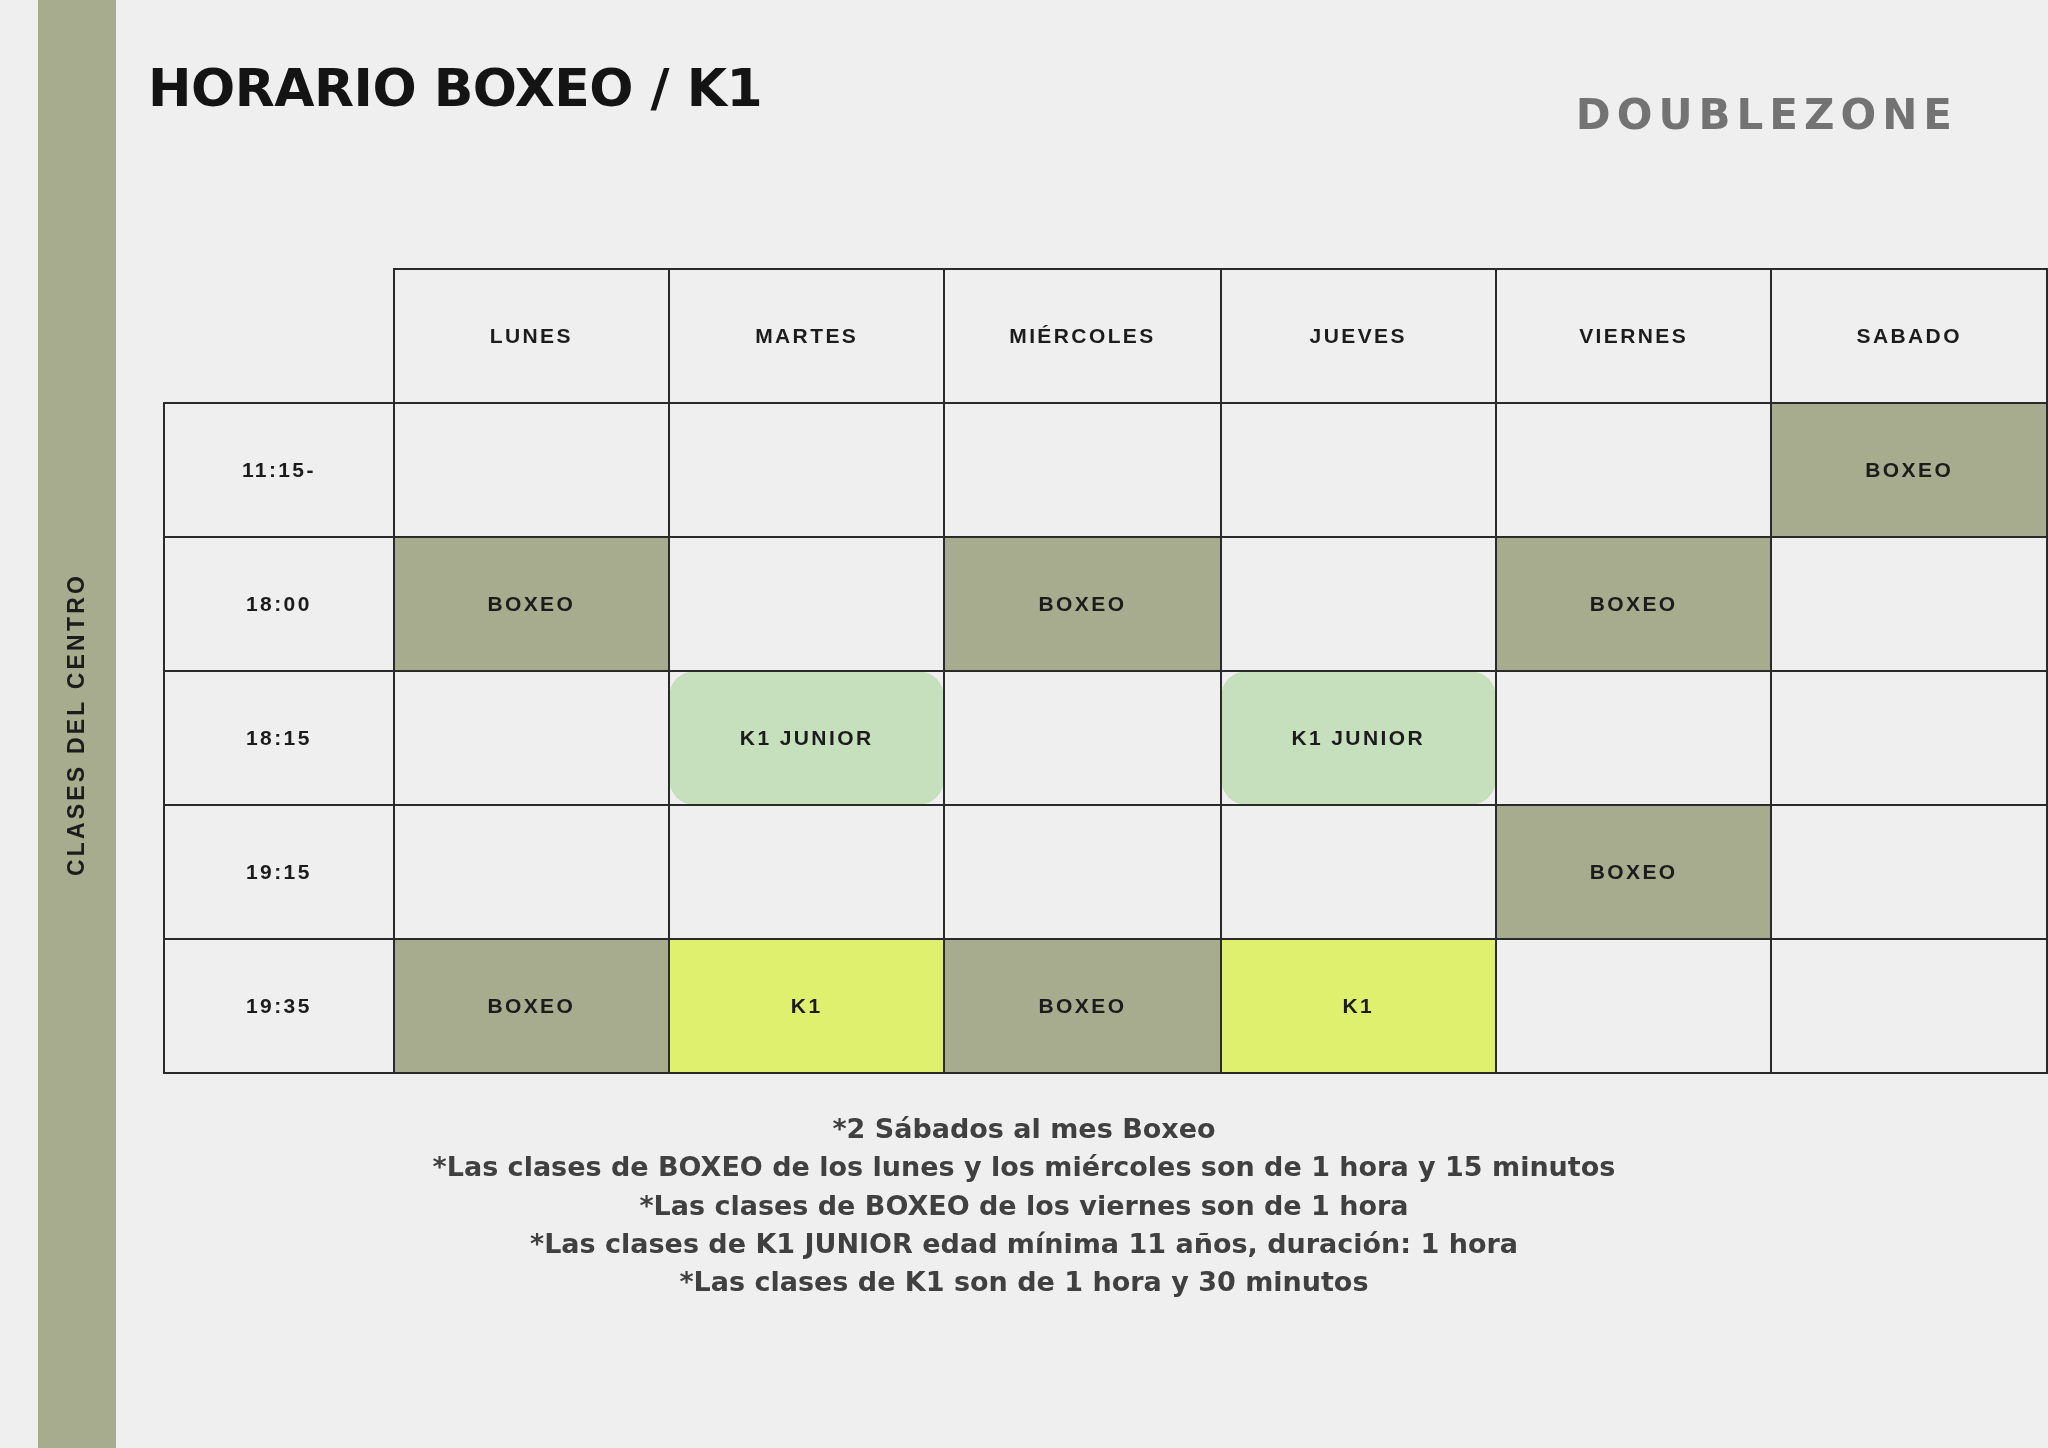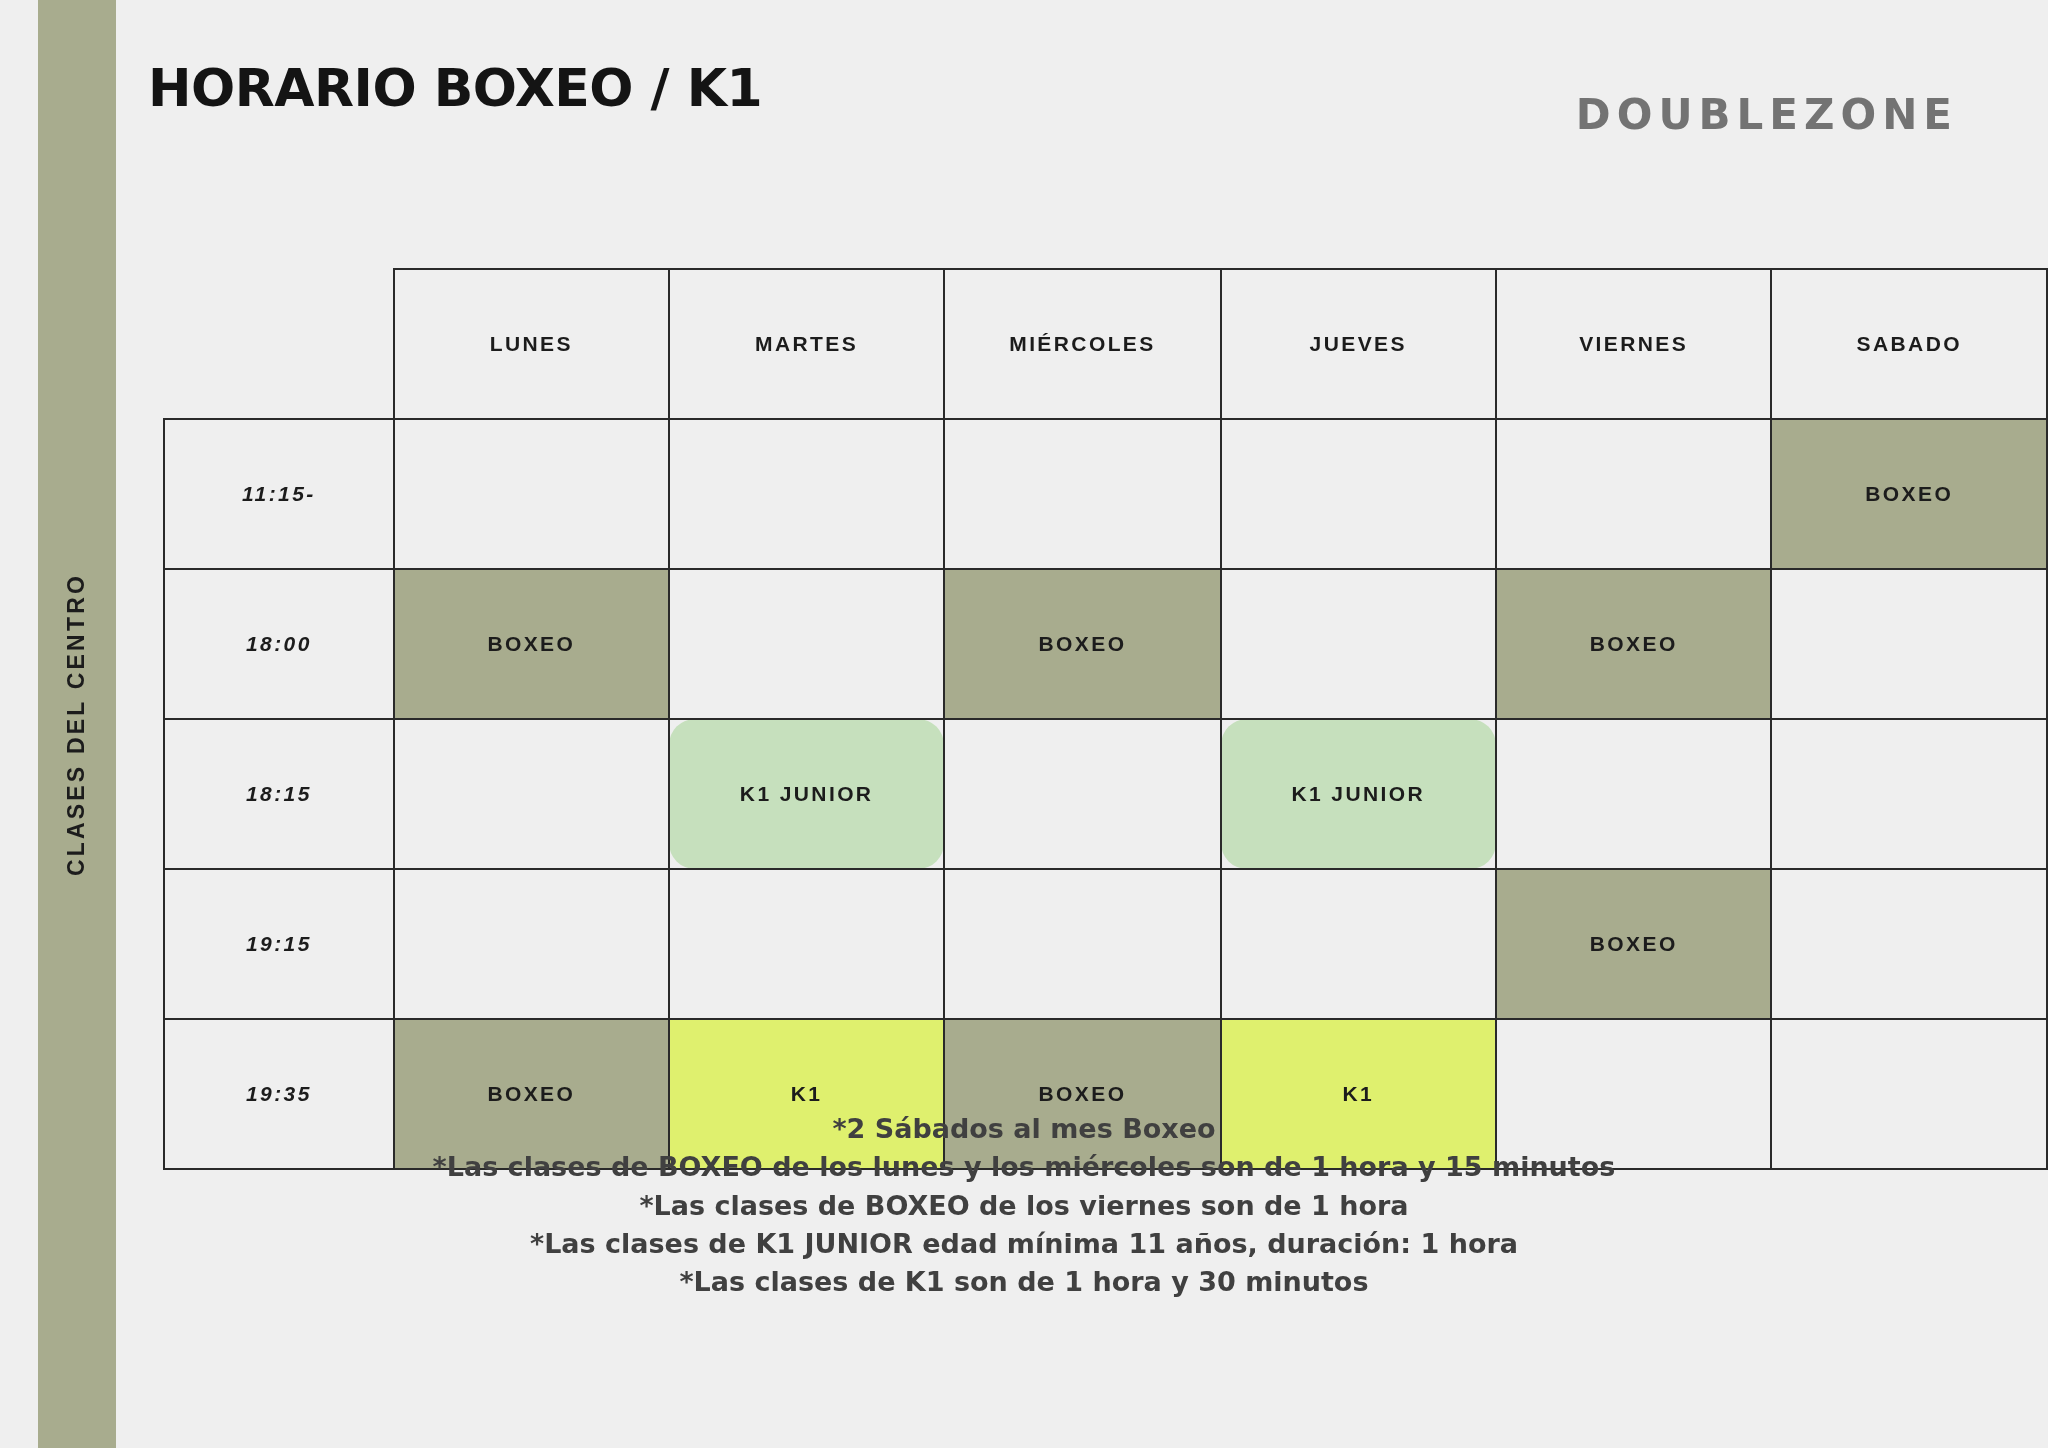--- a/index.html
+++ b/index.html
@@ -68,21 +68,21 @@
   
   .schedule {
     position: absolute;
     left: 163px;
     top: 268px;
     border-collapse: collapse;
     table-layout: fixed;
   }
   .schedule td, .schedule th {
     border: 2px solid #2a2a2a;
-    padding: 16px;
+    padding: 8px;
     height: 116px;
     text-align: center;
     vertical-align: middle;
     font-size: 21px;
     font-weight: 700;
     letter-spacing: 2.4px;
     color: #1c1c1c;
     background: #efefef;
   }
   .schedule col.time-col { width: 232px; }
@@ -92,21 +92,20 @@
     border: none !important;
     background: transparent !important;
   }
   .head-cell {
     height: 104px;
   }
   .time-cell {
     font-size: 21px;
     font-weight: 700;
     letter-spacing: 1.4px;
-    font-style: italic;
   }
   .cell-boxeo { background: #a8ac8e !important; }
   .cell-k1junior { background: #c6e0bd !important; border-radius: 26px; }
   .cell-k1 { background: #dff06e !important; }
   .cell-empty { background: #efefef !important; }
 
   
   .notes {
     position: absolute;
     left: 0;

